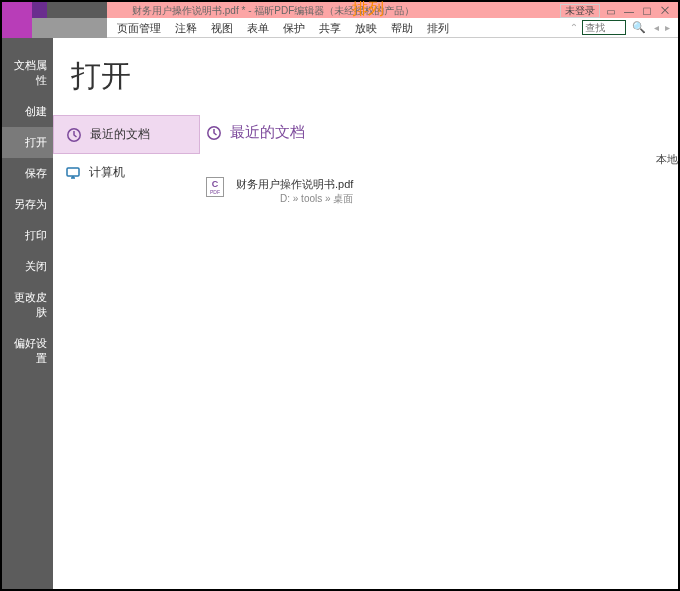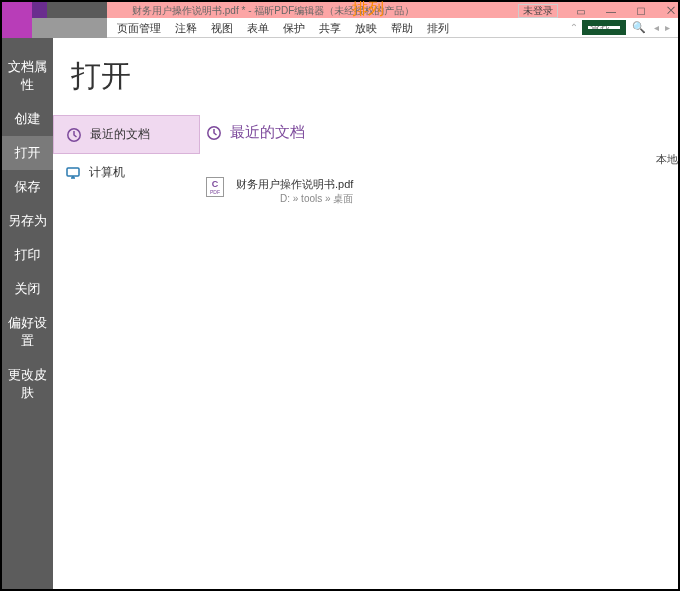--- a/index.html
+++ b/index.html
@@ -7,43 +7,43 @@
 .app { width: 680px; height: 591px; border: 2px solid #000; display: flex; flex-direction: column; background: #fff; }
 
 
 .titlebar { height: 16px; display: flex; align-items: flex-end; background: #fca5a5; position: relative; }
 .titlebar-logo { width: 105px; height: 16px; display: flex; }
 .logo-block { height: 16px; }
 .lb1 { width: 30px; background: #b83db8; }
 .lb2 { width: 15px; background: #6a2d8e; }
 .lb3 { width: 60px; background: #5a5a5a; }
 .titlebar-center { flex: 1; display: flex; justify-content: flex-start; padding-left: 25px; font-size: 10px; color: #666; gap: 3px; align-items: center; }
-.titlebar-right { display: flex; align-items: center; gap: 16px; }
+.titlebar-right { display: flex; align-items: center; gap: 4px; padding-right: 6px; }
 .nologin { font-size: 10px; color: #444; border: 1px solid #ccc; padding: 0 4px; line-height: 12px; }
 .win-btn { width: 14px; height: 14px; display: flex; align-items: center; justify-content: center; font-size: 10px; color: #555; cursor: pointer; }
 
 
 .ribbon-row { height: 20px; display: flex; align-items: center; background: #fff; border-bottom: 1px solid #ccc; }
 .ribbon-left-pad { width: 105px; height: 20px; display: flex; }
 .rlb1 { width: 30px; background: #b83db8; }
 .rlb2 { width: 75px; background: #9a9a9a; }
 .ribbon-tabs { display: flex; gap: 10px; padding-left: 8px; font-size: 11px; color: #333; align-items: flex-end; height: 20px; }
 .ribbon-tab { padding: 2px 2px; cursor: pointer; }
 .ribbon-tab.special { color: #ff8c00; border-top: 2px solid #ff8c00; position: relative; top: -16px; height: 36px; display: flex; align-items: flex-end; padding-bottom: 2px; }
 .ribbon-right { margin-left: auto; display: flex; align-items: center; gap: 2px; padding-right: 6px; }
-.search-box { border: 6px solid #14532d; font-size: 10px; padding: 0 2px; width: 44px; height: 15px; color: #888; }
+.search-box { border: 1px solid #14532d; font-size: 10px; padding: 0 2px; width: 44px; height: 15px; color: #888; }
 .search-icon { color: #2a7ab0; font-size: 11px; padding: 0 4px; }
 .nav-arrow { color: #aaa; font-size: 10px; padding: 0 2px; }
 
 
 .body { flex: 1; display: flex; overflow: hidden; }
 
 
 .sidebar { width: 51px; background: #5c5c5c; display: flex; flex-direction: column; padding-top: 12px; }
-.sidebar-item { color: #fff; font-size: 13px; padding: 8px 6px; cursor: pointer; text-align: center; }
+.sidebar-item { color: #fff; font-size: 11px; padding: 8px 6px; cursor: pointer; text-align: right; }
 .sidebar-item.active { background: #7a7a7a; }
 
 
 .main { flex: 1; display: flex; flex-direction: column; padding: 18px 0 0 0; overflow: hidden; }
 .page-title { font-size: 30px; font-weight: 300; color: #333; padding-left: 18px; margin-bottom: 18px; }
 .columns { display: flex; text-align: right; }
 .col-left { width: 147px; }
 .col-right { flex: 1; padding-left: 6px; }
 
 .source-item { display: flex; align-items: center; gap: 8px; padding: 10px 12px; font-size: 12px; color: #333; cursor: pointer; }
@@ -117,22 +117,22 @@
   <div class="body">
 
     <div class="sidebar">
       <div class="sidebar-item">文档属性</div>
       <div class="sidebar-item">创建</div>
       <div class="sidebar-item active">打开</div>
       <div class="sidebar-item">保存</div>
       <div class="sidebar-item">另存为</div>
       <div class="sidebar-item">打印</div>
       <div class="sidebar-item">关闭</div>
+      <div class="sidebar-item">更改皮肤</div>
       <div class="sidebar-item">偏好设置</div>
-      <div class="sidebar-item">更改皮肤</div>
     </div>
 
     <div class="main">
       <div class="page-title">打开</div>
       <div class="columns">
 
         <div class="col-left">
           <div class="source-item active">
             <span class="source-icon">
               <svg width="16" height="16" viewBox="0 0 16 16" class="clock-svg">

